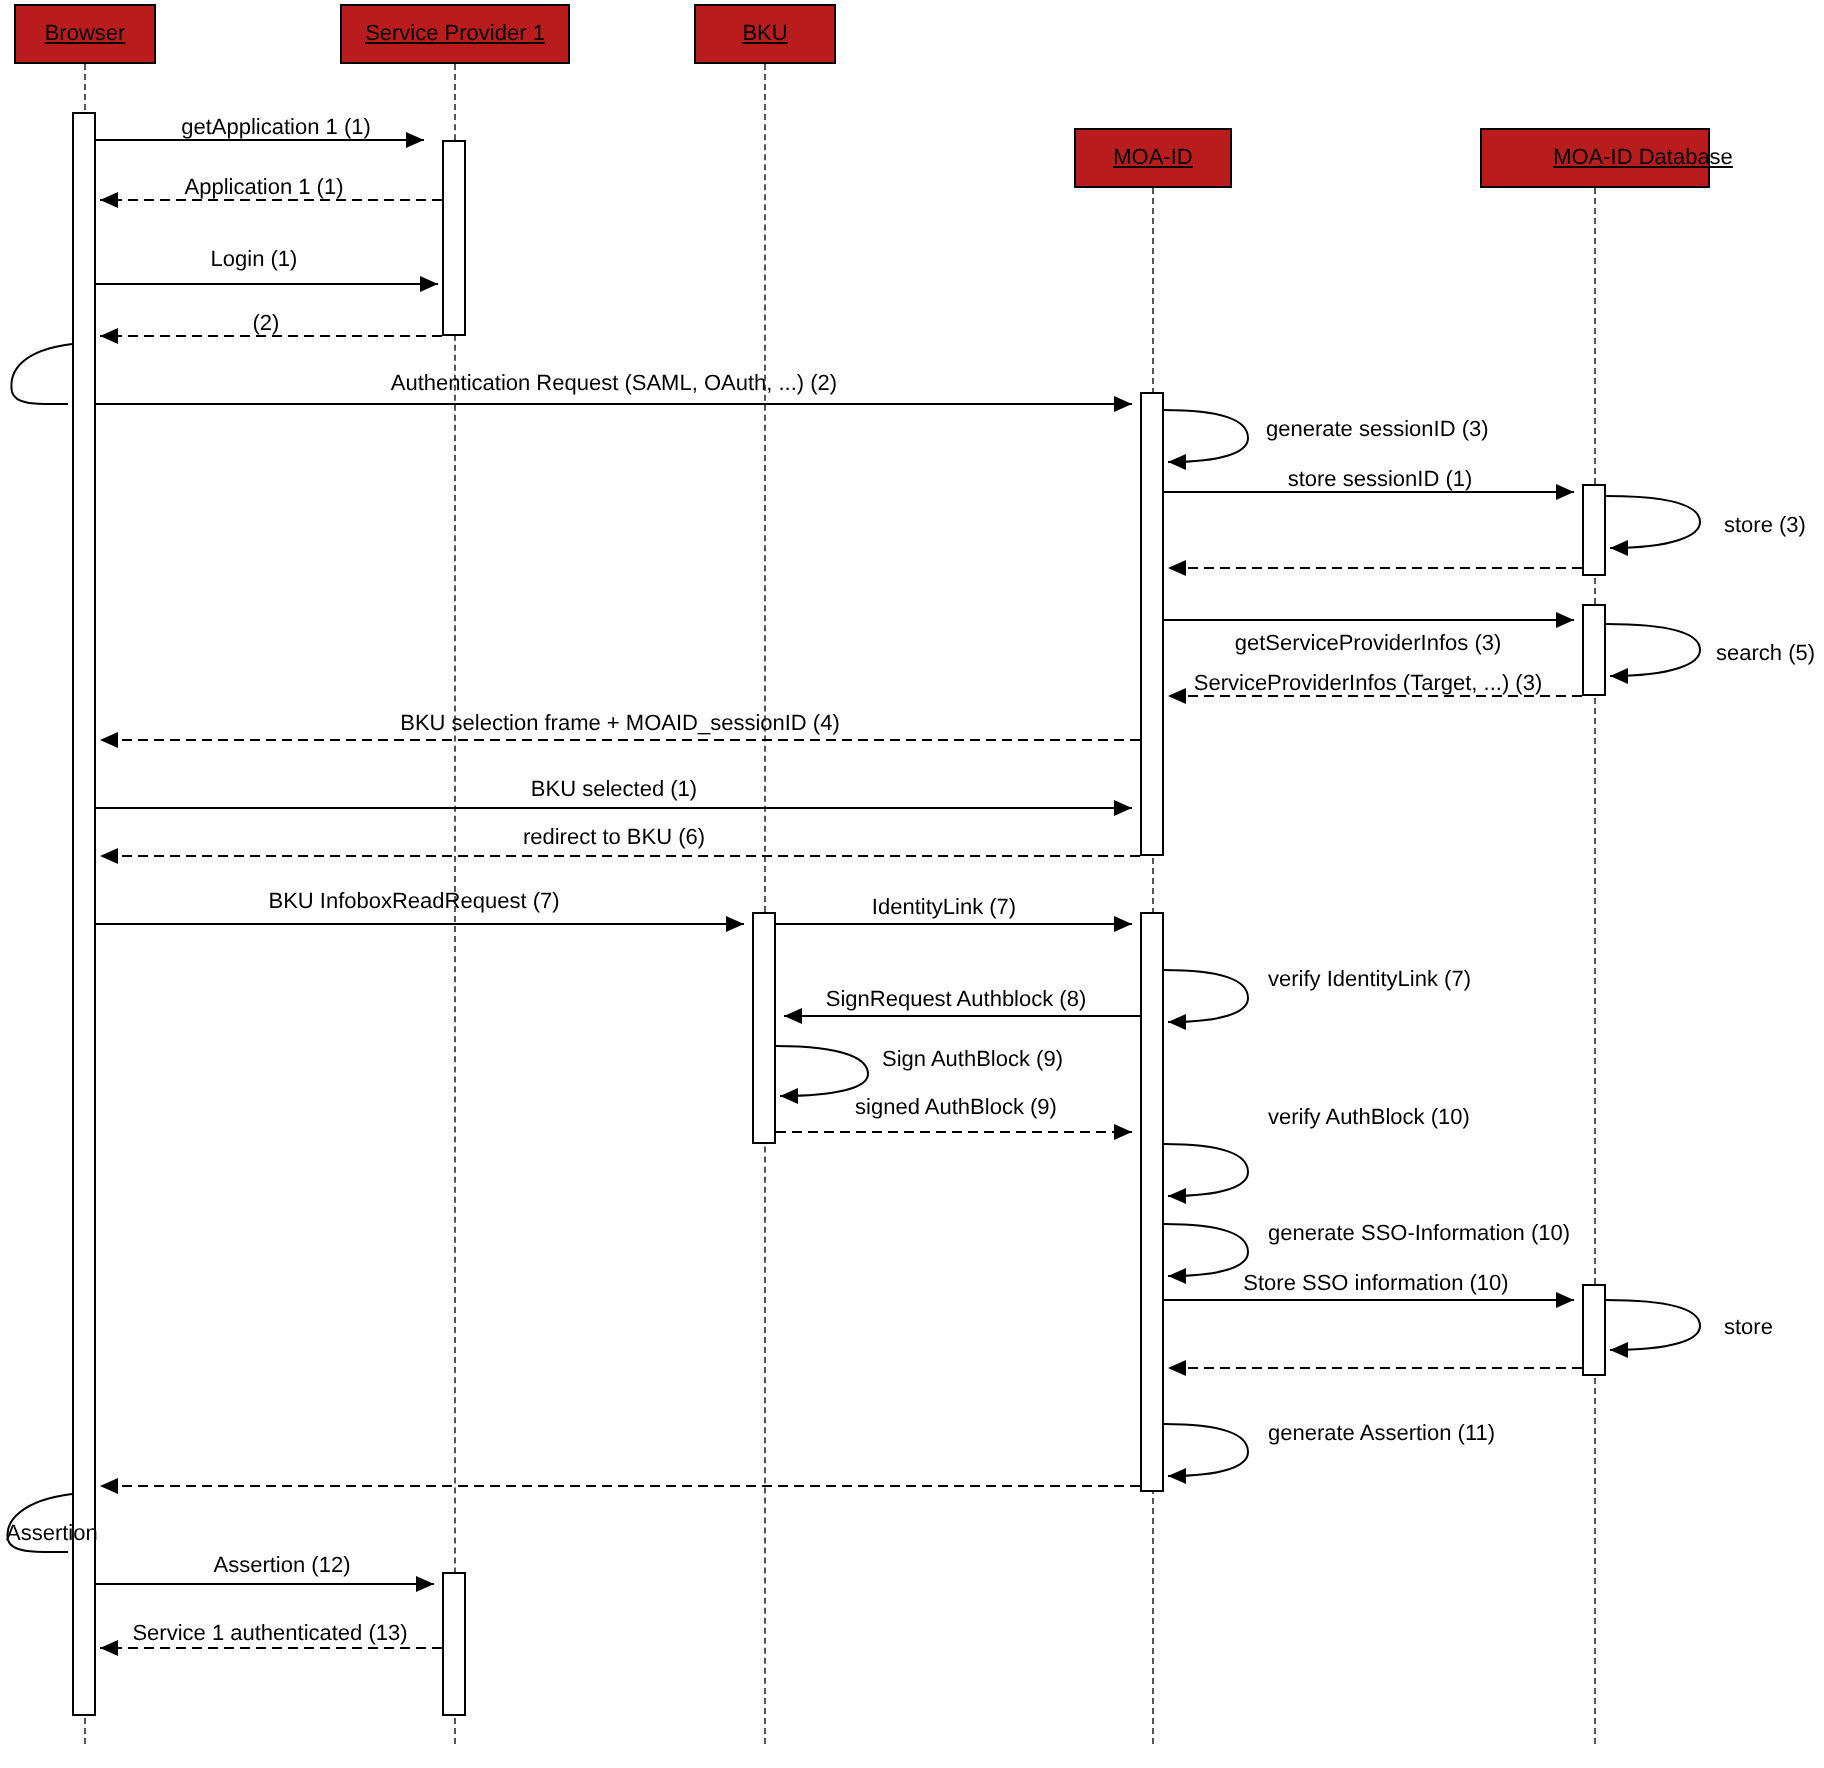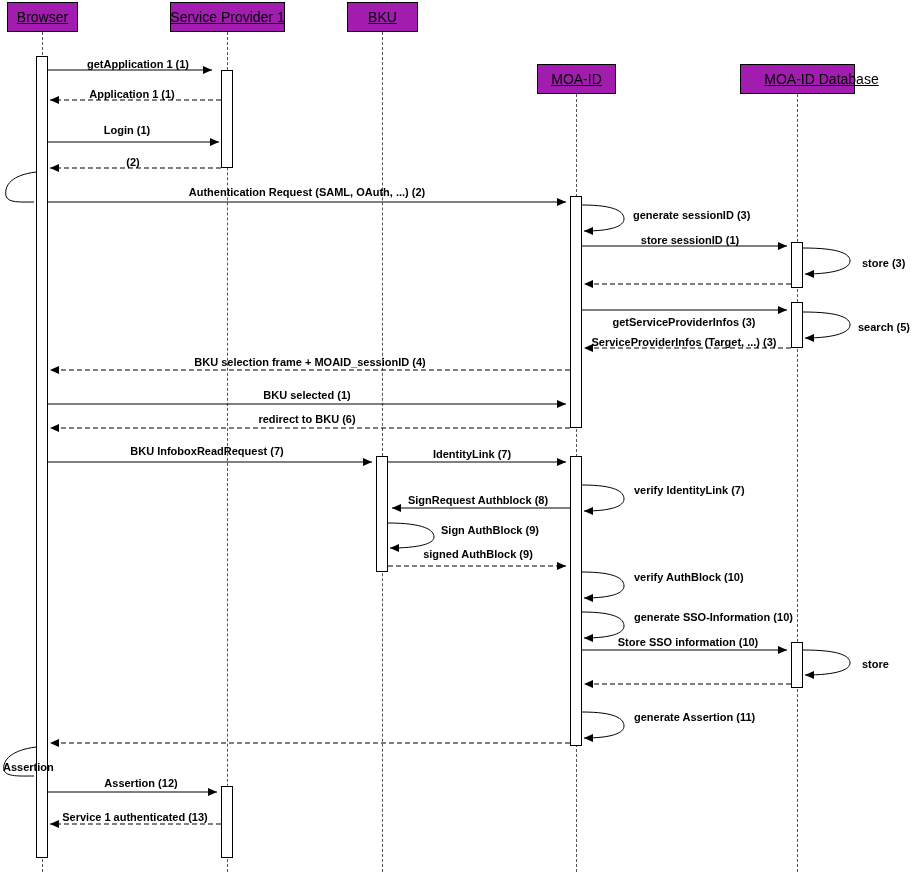--- a/index.html
+++ b/index.html
@@ -11,26 +11,26 @@
     position: relative;
     width: 912px;
     height: 884px;
     background: #ffffff;
     font-family: "Liberation Sans", sans-serif;
     overflow: hidden;
   }
   .lifeline-head {
     position: absolute;
     border: 1px solid #000000;
-    background: #a21caf;
+    background: #b91c1c;
     box-sizing: border-box;
     display: flex;
     align-items: center;
     justify-content: center;
-    font-size: 14px;
+    font-size: 11px;
     color: #000000;
   }
   .lifeline-head span {
     text-decoration: underline;
     white-space: nowrap;
   }
   .lifeline-line {
     position: absolute;
     width: 0;
     border-left: 1px dashed #555555;
@@ -41,21 +41,20 @@
     border: 1px solid #000000;
     box-sizing: border-box;
   }
   .msg-label {
     position: absolute;
     font-size: 11px;
     color: #000000;
     white-space: nowrap;
     transform: translateX(-50%);
     background: transparent;
-    font-weight: bold;
   }
   .msg-label.left {
     transform: none;
   }
   svg.overlay {
     position: absolute;
     left: 0;
     top: 0;
     width: 912px;
     height: 884px;
@@ -187,21 +186,21 @@
   <div class="msg-label" style="left:684px;top:336px;">ServiceProviderInfos (Target, ...) (3)</div>
   <div class="msg-label" style="left:310px;top:356px;">BKU selection frame + MOAID_sessionID (4)</div>
   <div class="msg-label" style="left:307px;top:389px;">BKU selected (1)</div>
   <div class="msg-label" style="left:307px;top:413px;">redirect to BKU (6)</div>
   <div class="msg-label" style="left:207px;top:445px;">BKU InfoboxReadRequest (7)</div>
   <div class="msg-label" style="left:472px;top:448px;">IdentityLink (7)</div>
   <div class="msg-label left" style="left:634px;top:484px;">verify IdentityLink (7)</div>
   <div class="msg-label" style="left:478px;top:494px;">SignRequest Authblock (8)</div>
   <div class="msg-label left" style="left:441px;top:524px;">Sign AuthBlock (9)</div>
   <div class="msg-label" style="left:478px;top:548px;">signed AuthBlock (9)</div>
-  <div class="msg-label left" style="left:634px;top:571px;">verify AuthBlock (10)</div>
+  <div class="msg-label left" style="left:634px;top:553px;">verify AuthBlock (10)</div>
   <div class="msg-label left" style="left:634px;top:611px;">generate SSO-Information (10)</div>
   <div class="msg-label" style="left:688px;top:636px;">Store SSO information (10)</div>
   <div class="msg-label left" style="left:862px;top:658px;">store</div>
   <div class="msg-label left" style="left:634px;top:711px;">generate Assertion (11)</div>
   <div class="msg-label left" style="left:3px;top:761px;">Assertion</div>
   <div class="msg-label" style="left:141px;top:777px;">Assertion (12)</div>
   <div class="msg-label" style="left:135px;top:811px;">Service 1 authenticated (13)</div>
 
 </div>
 

